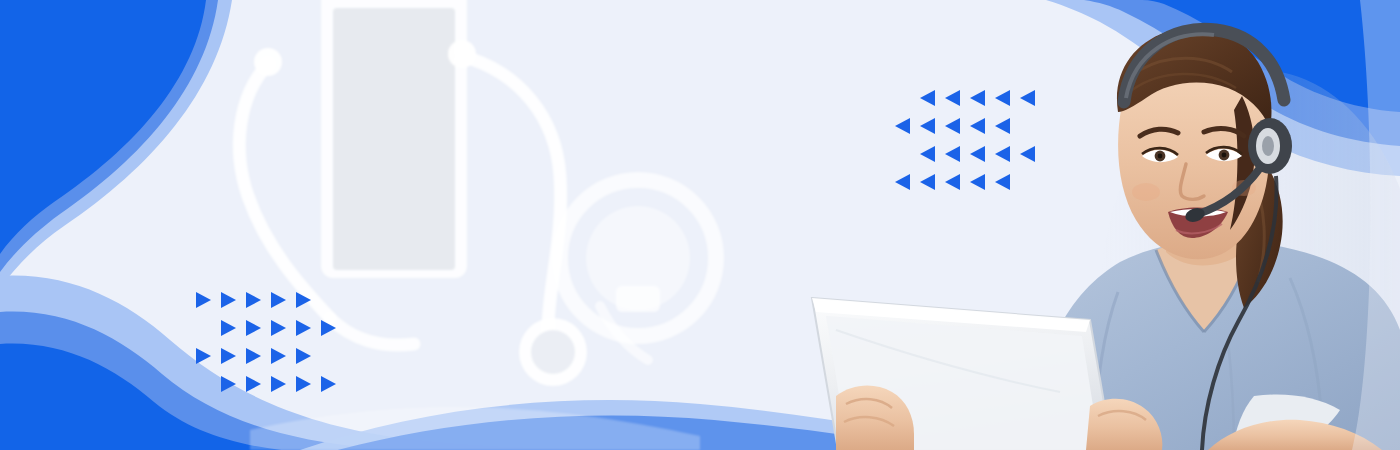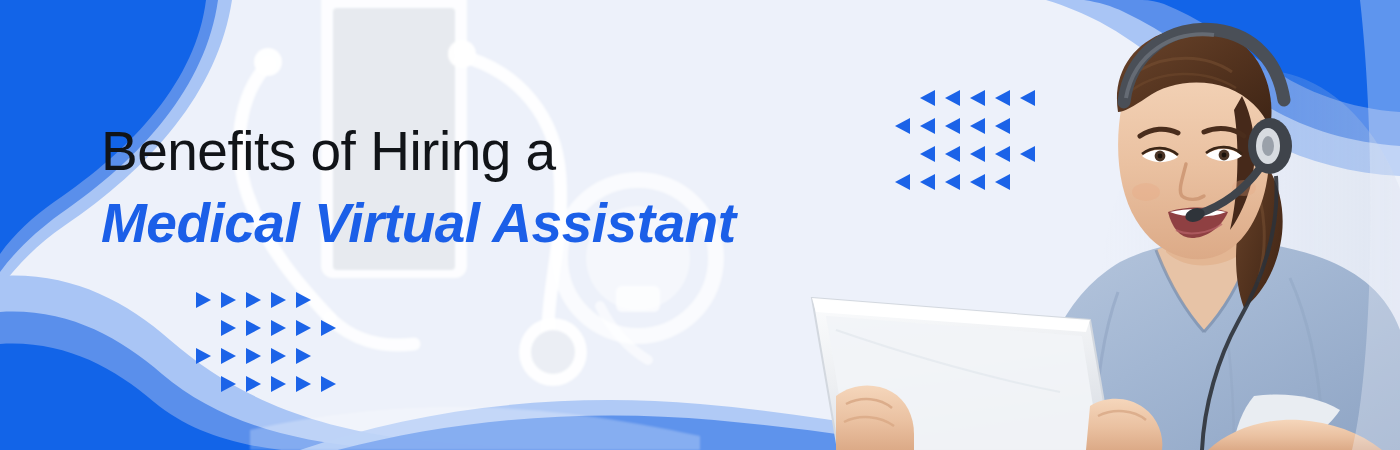--- a/index.html
+++ b/index.html
@@ -119,24 +119,20 @@
              L1400 478 L1400 452 Z" fill="#5A8FEB" opacity="0.95"></path>
 
     <path d="M1400 0 L1400 176 C1330 172 1270 150 1222 112
              C1180 78 1144 46 1100 22 C1084 14 1066 6 1046 0 Z" fill="#A9C5F5"></path>
     <path d="M1400 0 L1400 146 C1338 142 1284 122 1240 88
              C1200 58 1166 32 1124 12 C1112 6 1098 2 1084 0 Z" fill="#5A8FEB"></path>
     <path d="M1400 0 L1400 112 C1346 108 1300 90 1262 62
              C1228 38 1198 18 1164 4 C1158 2 1150 0 1142 0 Z" fill="#1264E8"></path>
   </svg>
 
-  <div id="headline">
-    <div id="line1">Benefits of Hiring a</div>
-    <div id="line2">Medical Virtual Assistant</div>
-  </div>
 
   <div class="tri-cluster" id="tri-left-cluster">
     <div class="tri-row">
       <span class="tri right"></span>
       <span class="tri right"></span>
       <span class="tri right"></span>
       <span class="tri right"></span>
       <span class="tri right"></span>
     </div>
     <div class="tri-row indent">

